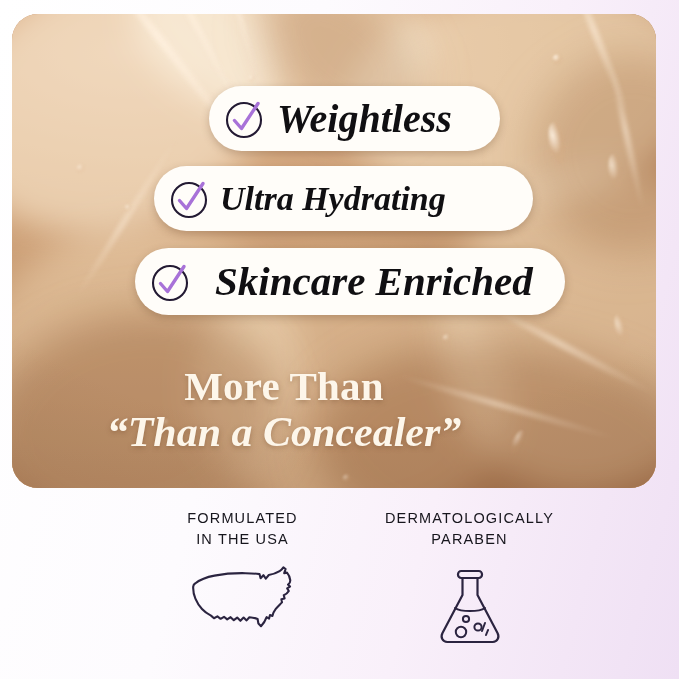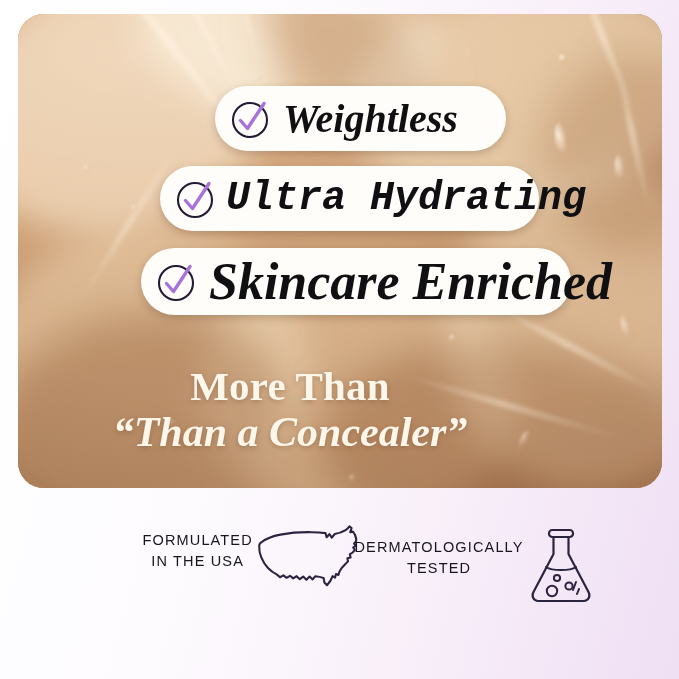--- a/index.html
+++ b/index.html
@@ -23,21 +23,21 @@
         #fdfbfe 38%,
         #f9f0fa 66%,
         #f3e6f6 86%,
         #efe0f4 100%);
     overflow: hidden;
   }
 
   
   #hero-card {
     position: absolute;
-    left: 18px;
+    left: 12px;
     top: 14px;
     width: 644px;
     height: 474px;
     border-radius: 26px;
     overflow: hidden;
     background: #c89a74;
   }
 
   
   .cream-base {
@@ -143,22 +143,22 @@
     color: #100f12;
     white-space: nowrap;
     line-height: 1;
   }
 
   #pill-1 { left: 197px; top: 72px;  width: 291px; height: 65px; }
   #pill-2 { left: 142px; top: 152px; width: 379px; height: 65px; }
   #pill-3 { left: 123px; top: 234px; width: 430px; height: 67px; }
 
   #pill-1 .pill-label { font-size: 40px; margin-left: 12px; }
-  #pill-2 .pill-label { font-size: 40px; margin-left: 10px; font-family: Liberation Mono, monospace; }
-  #pill-3 .pill-label { font-size: 52px; margin-left: 12px; }
+  #pill-2 .pill-label { font-size: 34px; margin-left: 10px; }
+  #pill-3 .pill-label { font-size: 41px; margin-left: 24px; }
 
   
   #headline {
     position: absolute;
     left: 0;
     top: 352px;
     width: 544px;
     text-align: center;
     pointer-events: none;
   }
@@ -188,21 +188,21 @@
     left: 0;
     top: 508px;
     width: 679px;
     height: 171px;
     display: flex;
     align-items: flex-start;
     justify-content: center;
   }
   .feature {
     display: flex;
-    flex-direction: row;
+    flex-direction: column;
     align-items: center;
   }
   #feature-usa    { width: 200px; margin-left: 48px; }
   #feature-paraben{ width: 150px; margin-left: 10px; }
   #feature-derm   { width: 230px; margin-left: 12px; }
 
   .feature-label {
     font-family: "Liberation Sans", sans-serif;
     font-weight: 400;
     font-size: 14.5px;
@@ -331,21 +331,21 @@
                    C12.2 41.0 10.0 37.4 8.4 33.6
                    C6.8 29.8 6.0 25.6 6.2 21.6
                    C6.3 20.2 7.2 19.0 8.5 18.2 Z" fill="none" stroke="#2b2440" stroke-width="2.1" stroke-linejoin="round" stroke-linecap="round"></path>
         </svg>
       </span>
     </div>
 
 
     <div class="feature" id="feature-derm">
       <div class="feature-label">DERMATOLOGICALLY
-TESTED</div>
+PARABEN</div>
       <span class="feature-icon">
         <svg width="74" height="84" viewBox="0 0 74 84">
 
           <rect x="25" y="6" width="24" height="7" rx="3.2" fill="none" stroke="#2b2440" stroke-width="2.2"></rect>
 
           <path d="M29.5 13 L29.5 30 L9.5 68
                    C7.2 72.3 9.6 77 14.2 77
                    L59.8 77
                    C64.4 77 66.8 72.3 64.5 68
                    L44.5 30 L44.5 13" fill="none" stroke="#2b2440" stroke-width="2.2" stroke-linejoin="round" stroke-linecap="round"></path>

